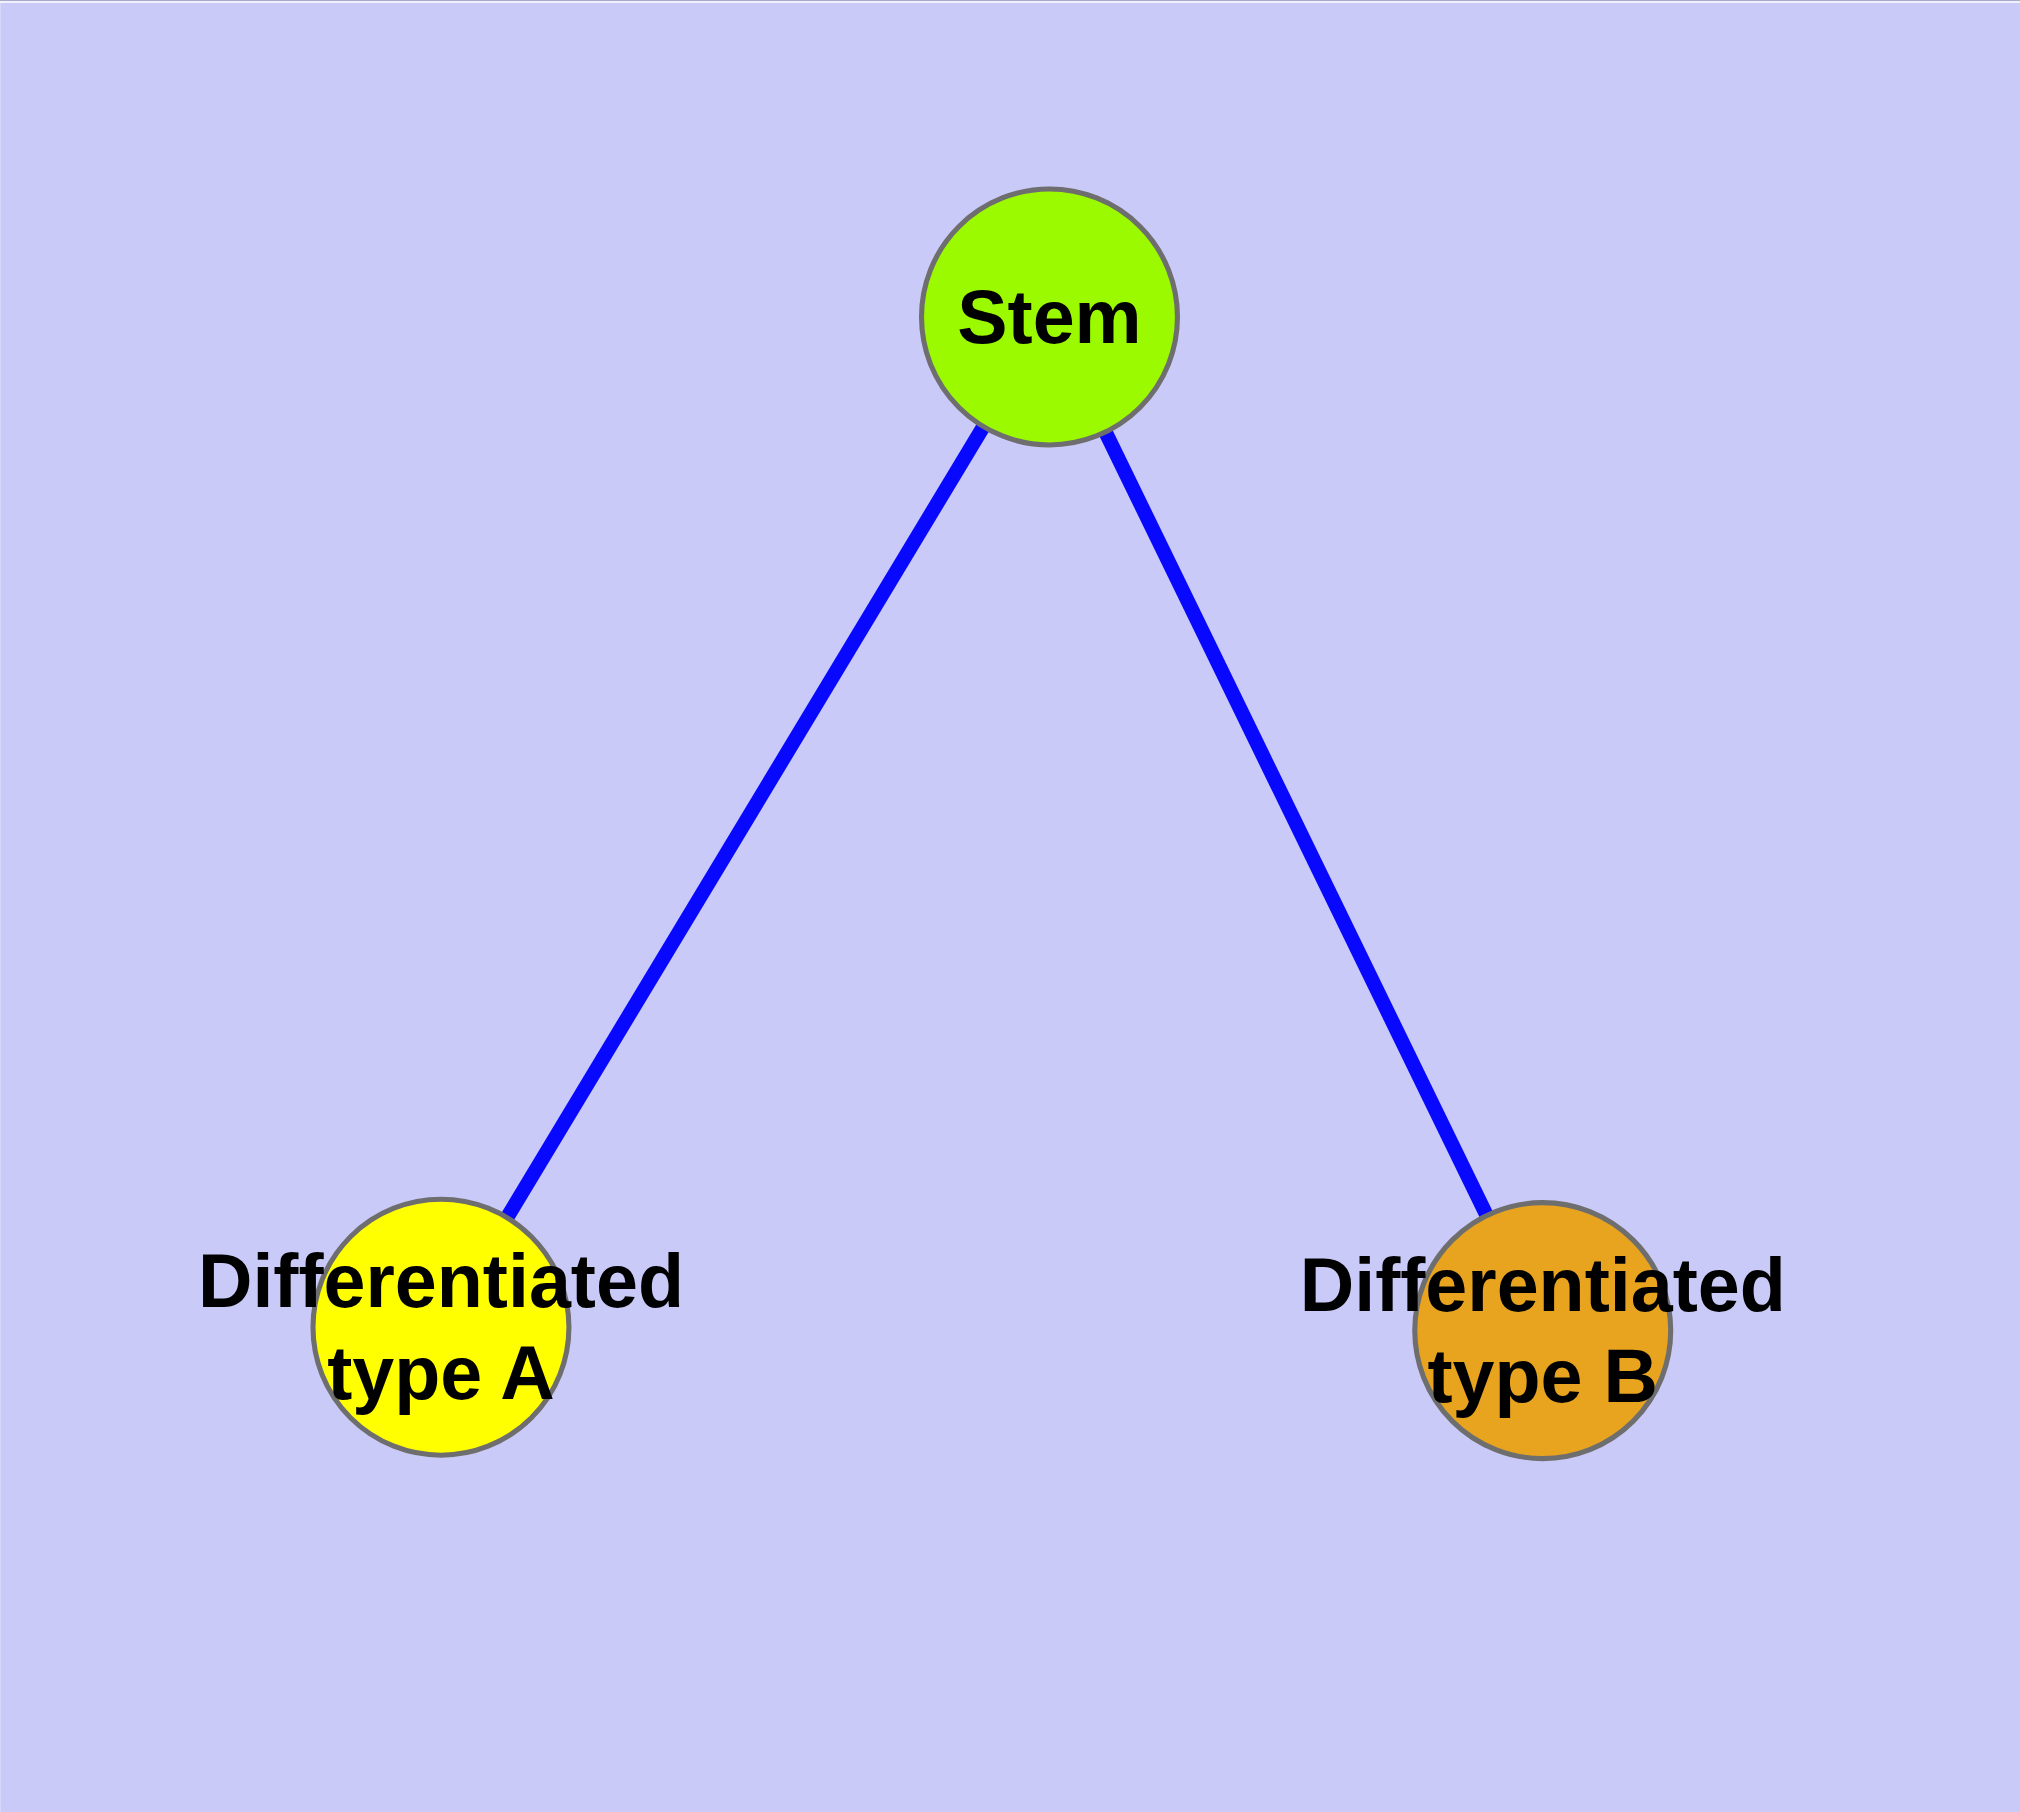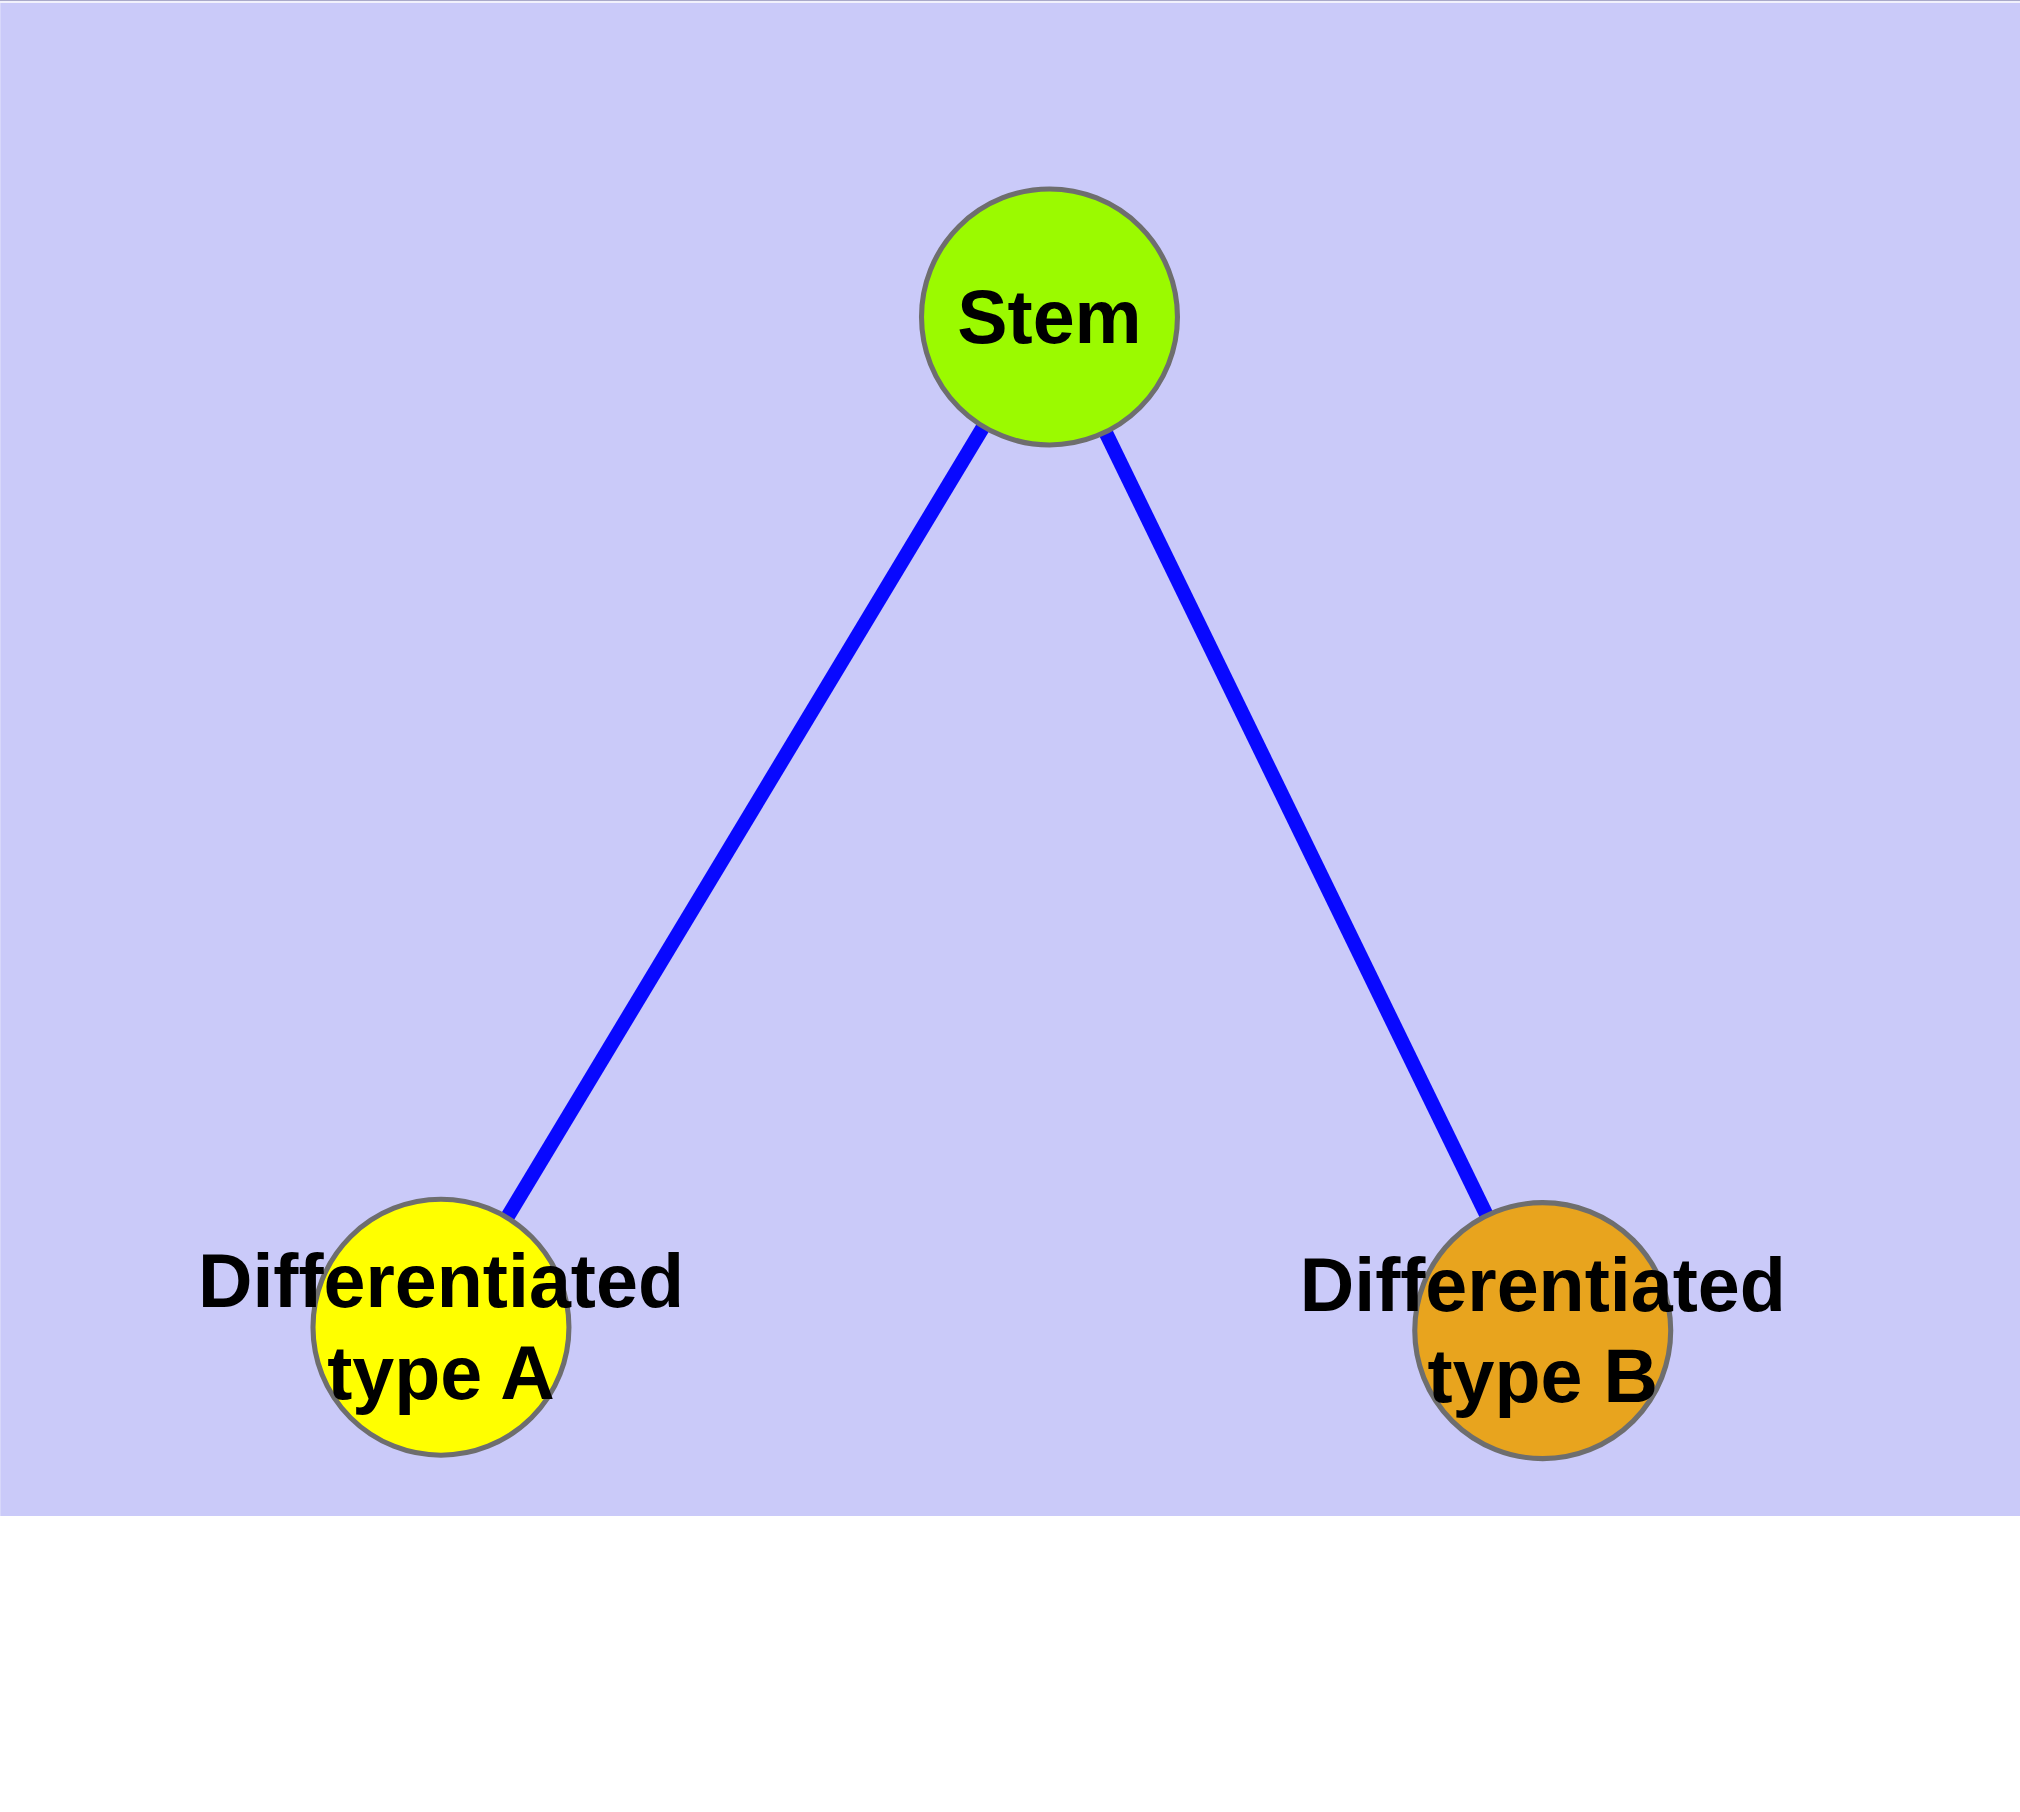--- a/index.html
+++ b/index.html
@@ -4,21 +4,21 @@
 <style>
   html, body {
     margin: 0;
     padding: 0;
     background: #ffffff;
     font-family: "Liberation Sans", sans-serif;
   }
   .canvas {
     position: relative;
     width: 2021px;
-    height: 1516px;
+    height: 1812px;
     overflow: hidden;
     text-align: center;
   }
   .top-edge {
     position: absolute;
     top: 0;
     left: 0;
     width: 100%;
     height: 3.4px;
     border-top: 0.8px solid #a9a9c9;

